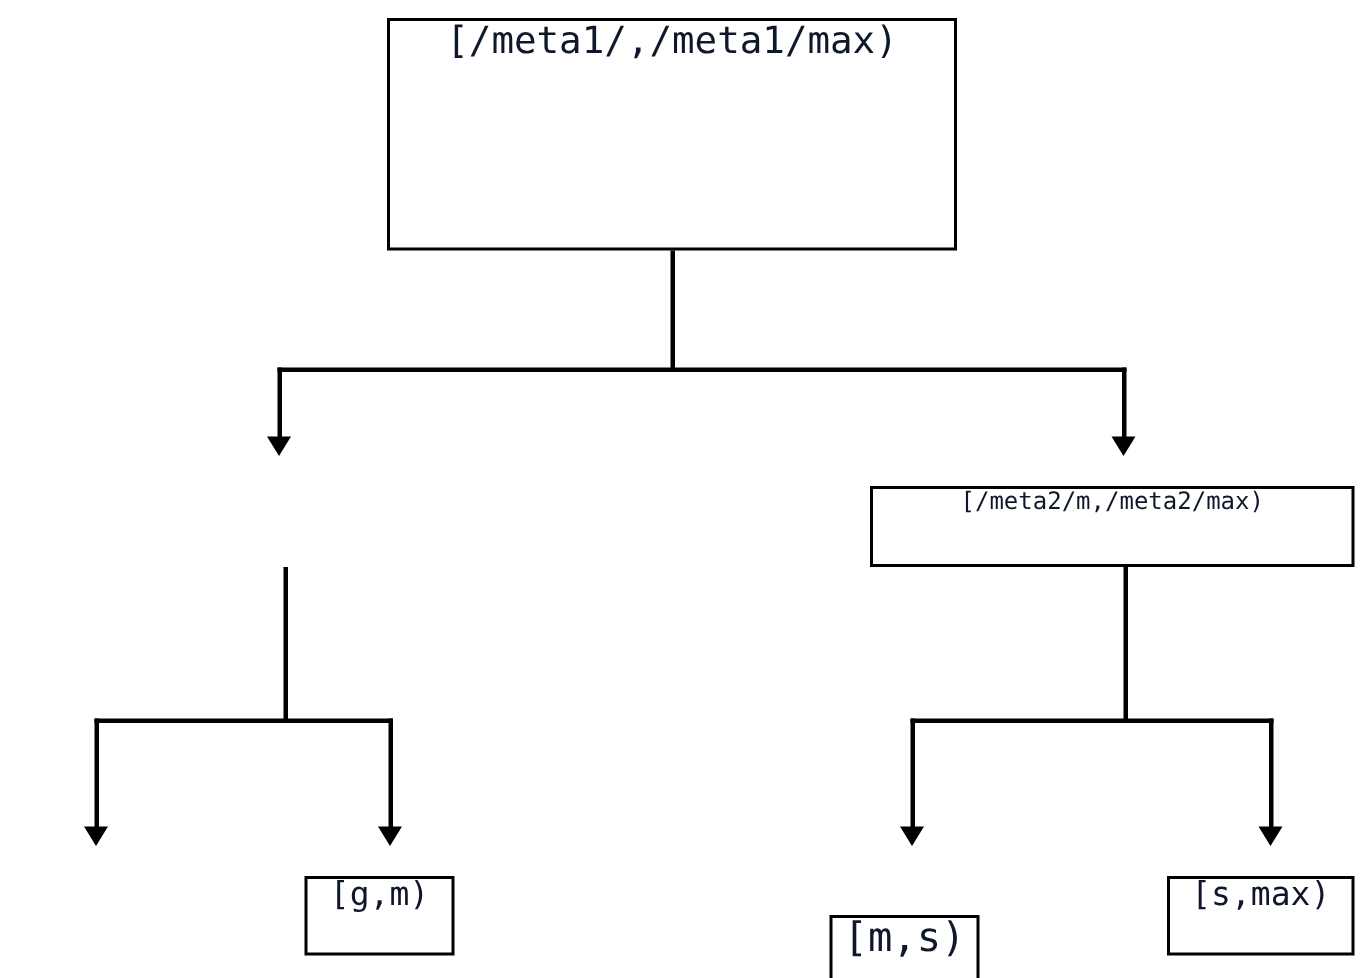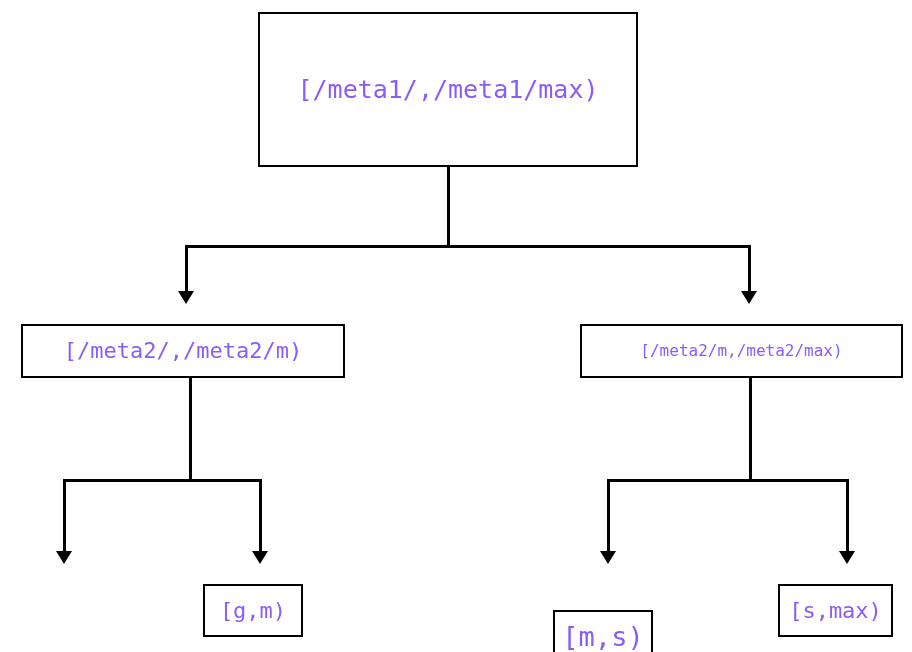--- a/index.html
+++ b/index.html
@@ -15,23 +15,22 @@
     background: #ffffff;
     overflow: hidden;
     font-family: "DejaVu Sans Mono", "Liberation Mono", monospace;
   }
   .node {
     position: absolute;
     box-sizing: border-box;
     border: 2px solid #000000;
     background: #ffffff;
     display: flex;
-    align-items: center;
     justify-content: center;
-    color: #8b5cf6;
+    color: #0f172a;
     white-space: pre;
     line-height: 1;
   }
   .node-label {
     display: block;
     letter-spacing: 0px;
   }
   
   #node-root {
     left: 258px;
@@ -72,21 +71,21 @@
     left: 553px;
     top: 584px;
     width: 100px;
     height: 53px;
     font-size: 27px;
     margin-top: 26px;
   }
   #node-leaf-3 {
     left: 778px;
     top: 584px;
-    width: 115px;
+    width: 125px;
     height: 53px;
     font-size: 22px;
   }
   
   .edge-v {
     position: absolute;
     width: 3px;
     background: #000000;
   }
   .edge-h {
@@ -133,23 +132,20 @@
     <span class="node-label">[/meta1/,/meta1/max)</span>
   </div>
 
   <div class="edge-v" id="edge-root-stem"></div>
   <div class="edge-h" id="edge-root-bar"></div>
   <div class="edge-v" id="edge-root-left"></div>
   <div class="edge-v" id="edge-root-right"></div>
   <div class="arrow-head" id="arrow-mid-left"></div>
   <div class="arrow-head" id="arrow-mid-right"></div>
 
-  <div class="node" id="node-mid-left">
-    <span class="node-label">[/meta2/,/meta2/m)</span>
-  </div>
 
   <div class="node" id="node-mid-right">
     <span class="node-label">[/meta2/m,/meta2/max)</span>
   </div>
 
   <div class="edge-v" id="edge-l-stem"></div>
   <div class="edge-h" id="edge-l-bar"></div>
   <div class="edge-v" id="edge-l-down-0"></div>
   <div class="edge-v" id="edge-l-down-1"></div>
   <div class="arrow-head" id="arrow-leaf-0"></div>

